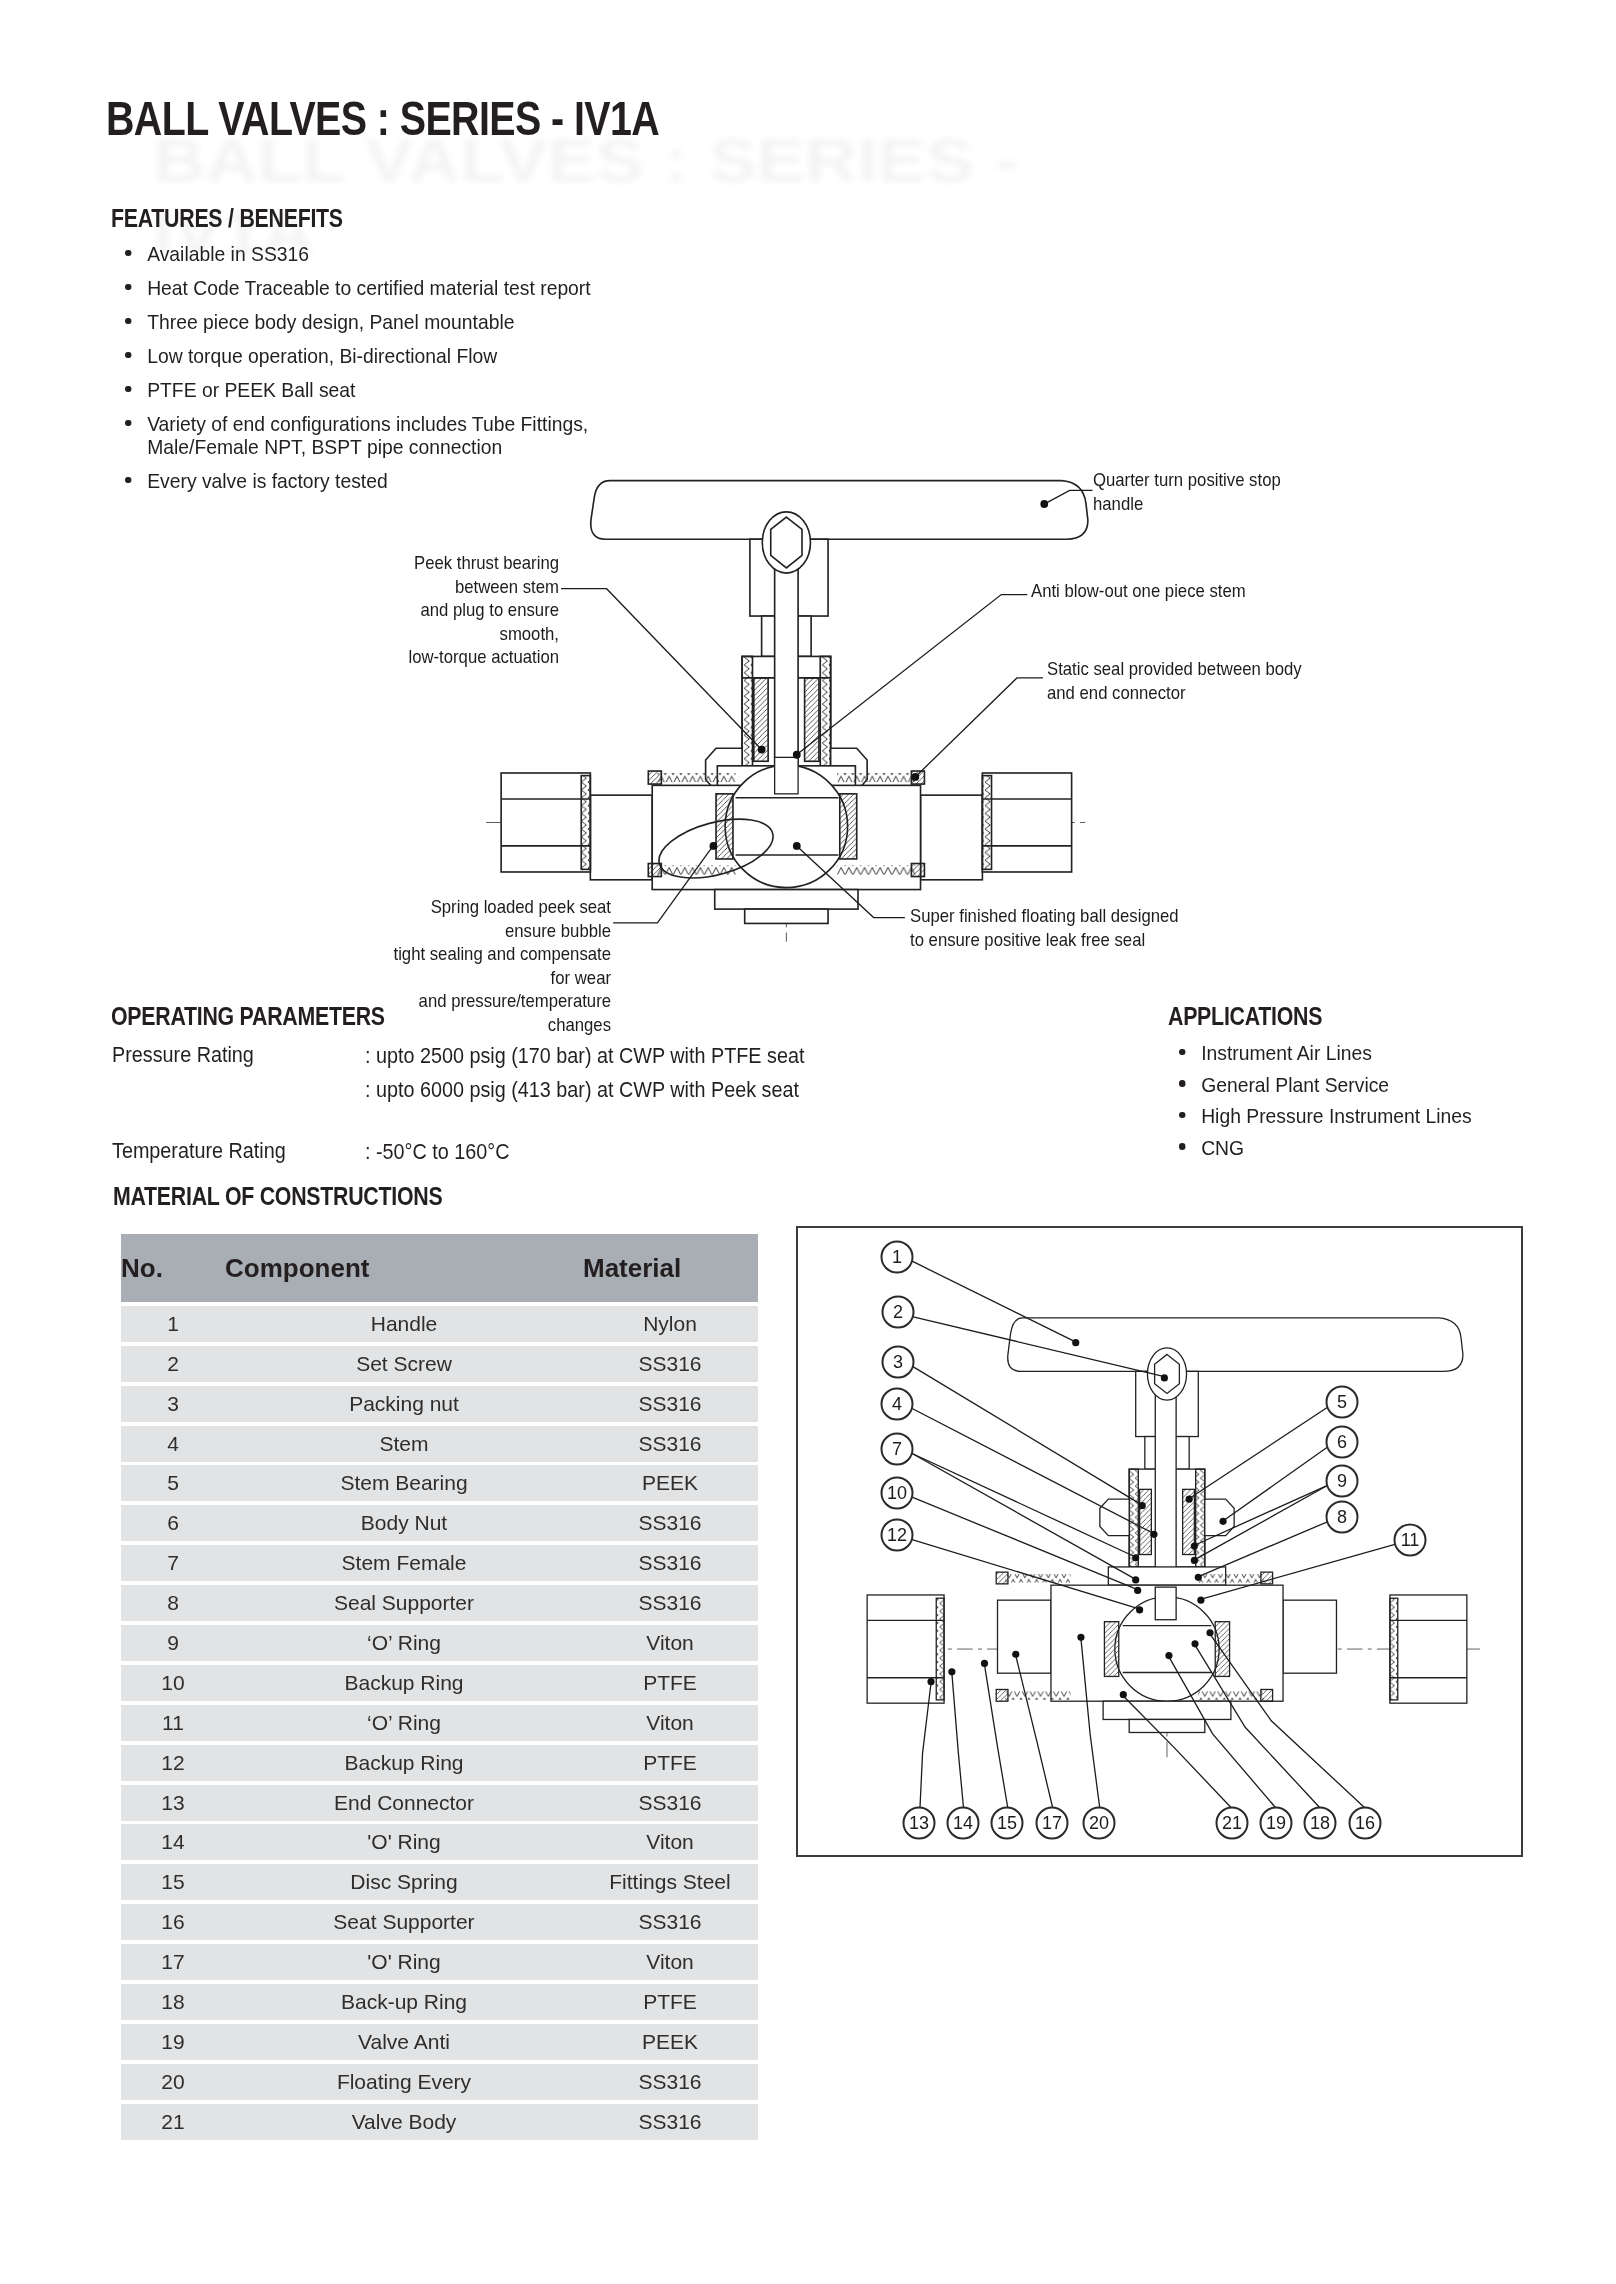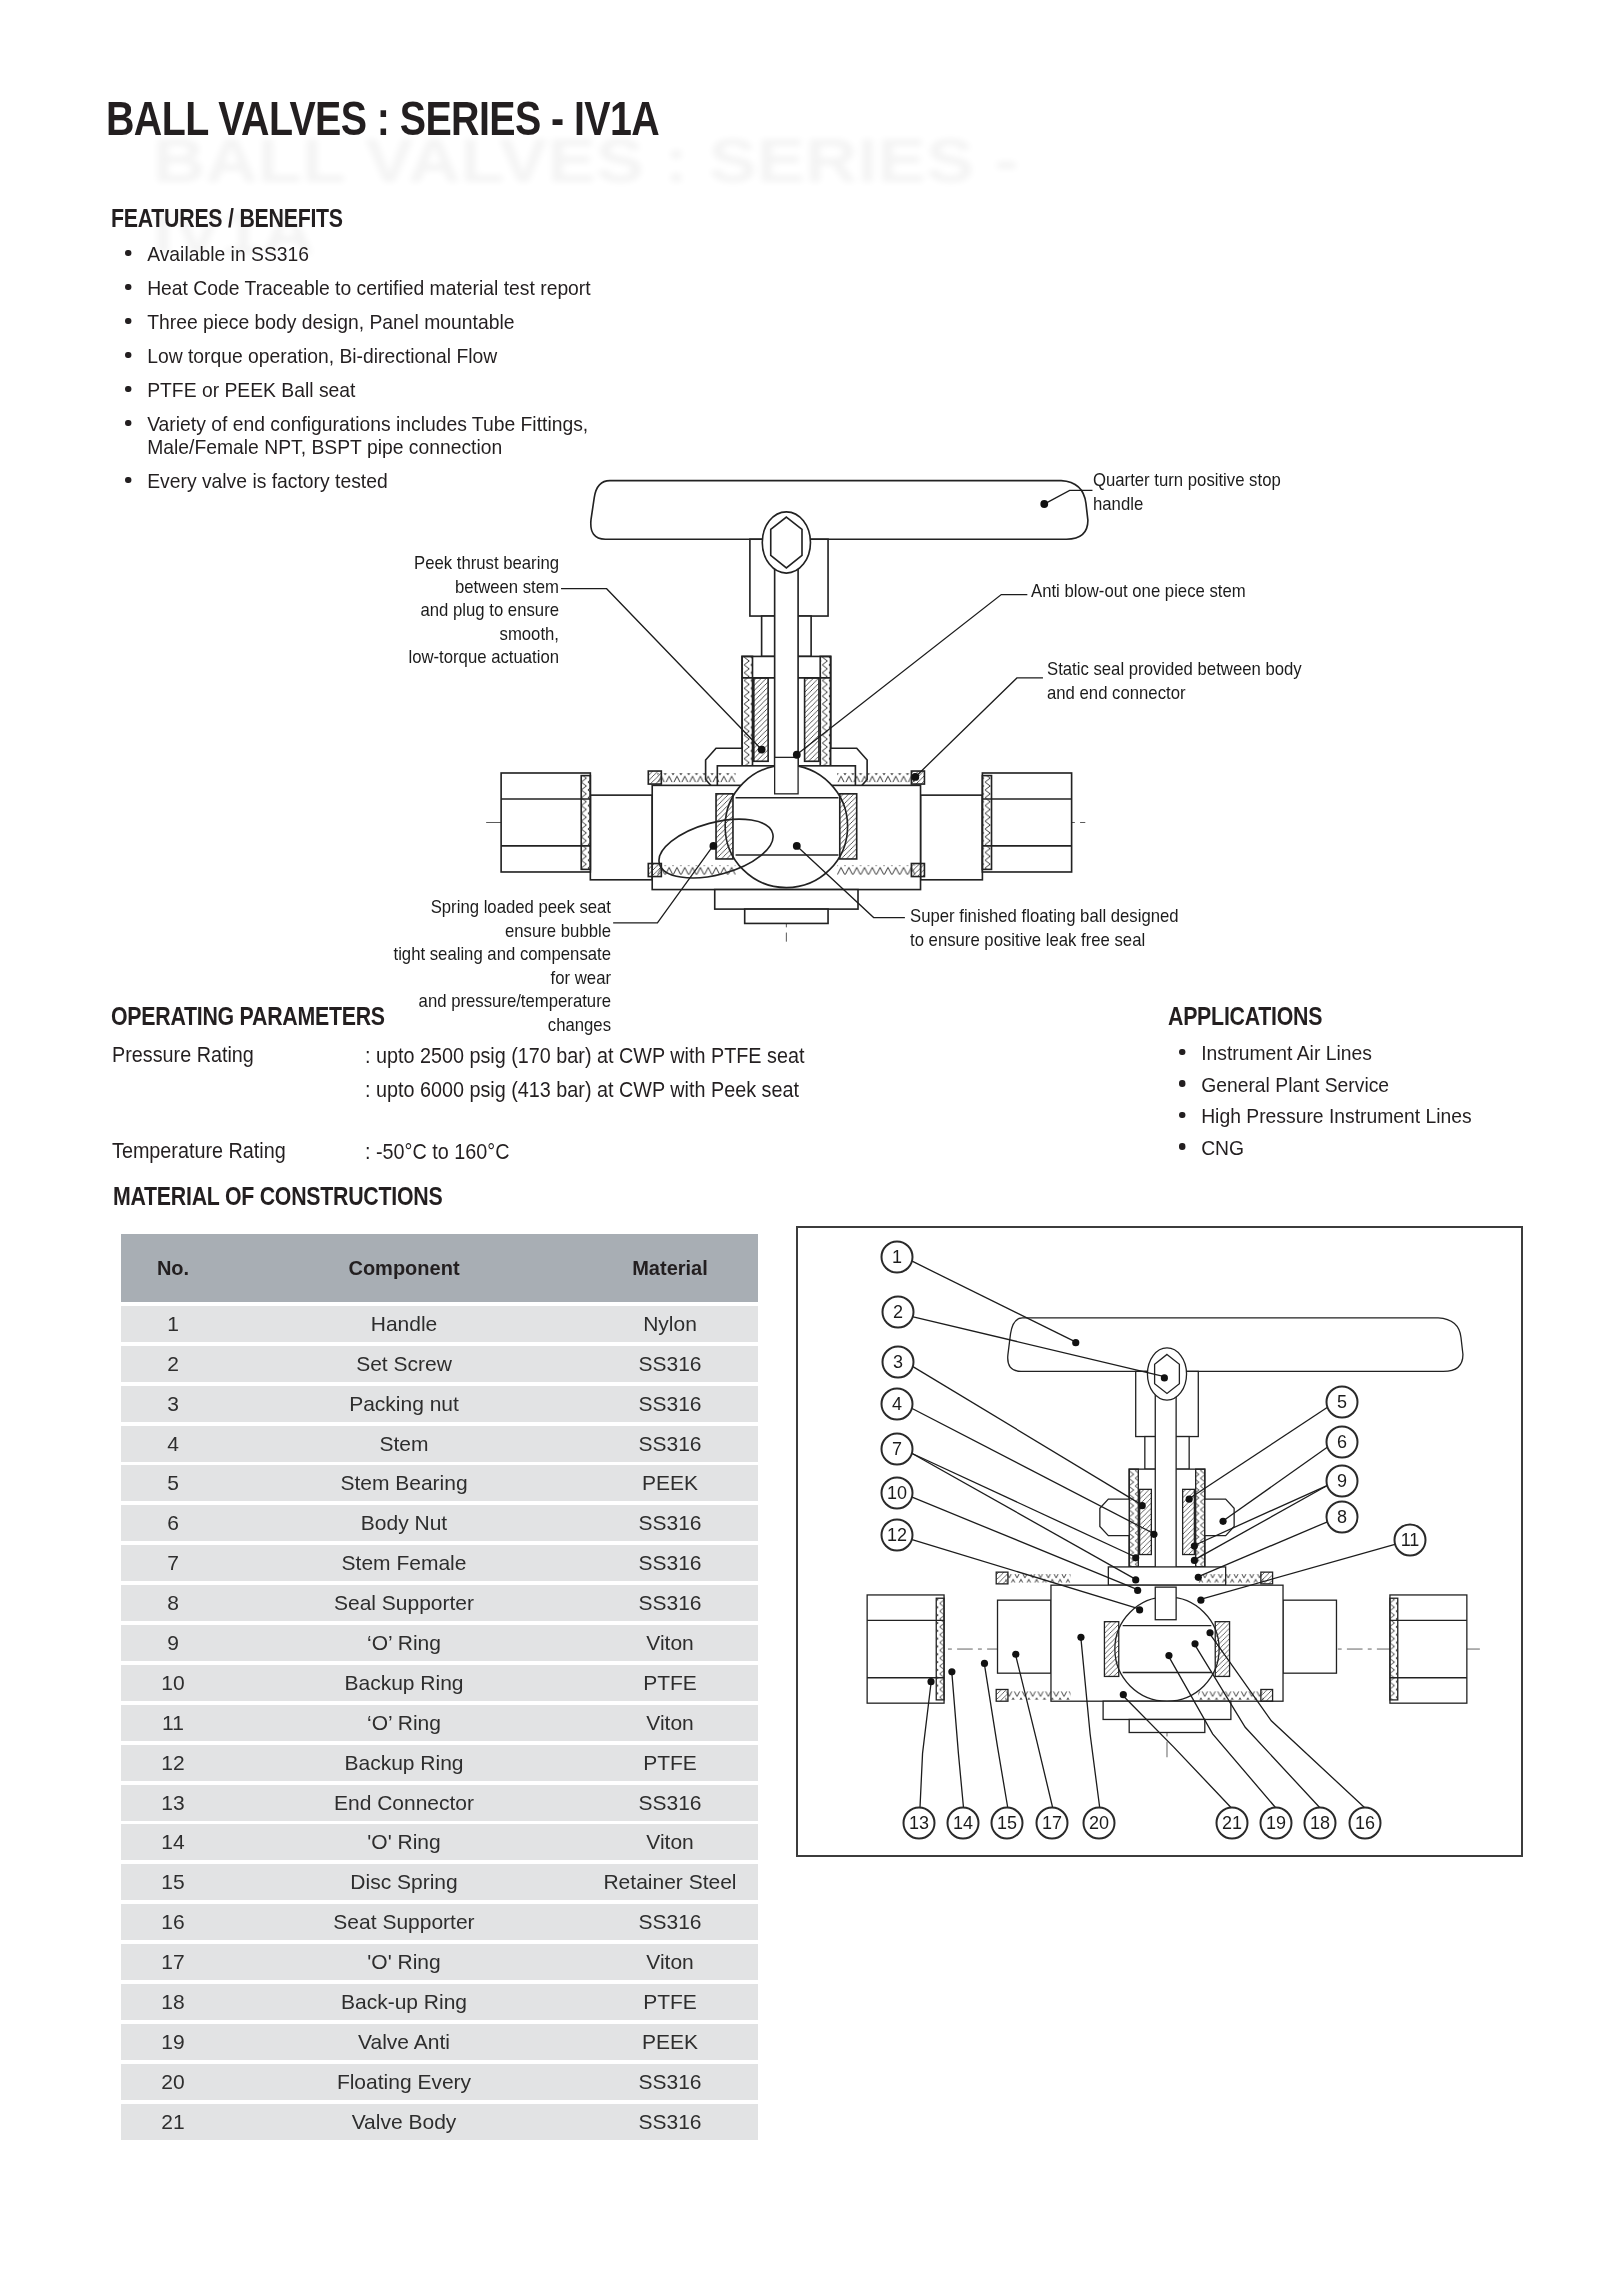--- a/index.html
+++ b/index.html
@@ -19,21 +19,21 @@
   .blist li{display:flex;gap:17.6px;font-size:21px;line-height:23px;margin-bottom:11px;}
   .blist .dot{flex:none;width:6.5px;height:6.5px;border-radius:50%;background:#231f20;margin-top:7.8px;}
   .alist li{margin-bottom:8.5px;}
   .oplabel{font-size:21.5px;}
   .opvalue{font-size:21.5px;line-height:34px;}
   .callout{font-size:19px;line-height:23.5px;color:#1c1c1c;}
   .callout.r{text-align:right;}
   
   .mtable{left:121px;top:1234px;width:637px;}
   .mt-header{display:flex;height:68px;background:#a8aeb4;align-items:center;}
-  .mt-header div{font-weight:bold;font-size:20px;text-align:center;}
+  .mt-header div{font-weight:bold;font-size:26px;text-align:left;}
   .mt-row{display:flex;height:36px;margin-top:3.9px;background:#e2e3e4;align-items:center;}
   .mt-row div{font-size:21px;color:#2e2e2e;text-align:center;}
   .c-no{width:104px;}
   .c-comp{width:358px;}
   .c-mat{width:174px;}
   
   .dbox{left:796px;top:1226px;width:723px;height:627px;border:2px solid #3c3c3c;}
   .cnum{position:absolute;width:29px;height:29px;border:2px solid #2a2a2a;border-radius:50%;
         background:#fff;display:flex;align-items:center;justify-content:center;
         font-size:18px;color:#1c1c1c;transform:translate(-50%,-50%);z-index:5;}
@@ -311,21 +311,21 @@
 
         <div class="mt-row">
           <div class="c-no">14</div>
           <div class="c-comp">'O' Ring</div>
           <div class="c-mat">Viton</div>
         </div>
 
         <div class="mt-row">
           <div class="c-no">15</div>
           <div class="c-comp">Disc Spring</div>
-          <div class="c-mat">Retainer Steel</div>
+          <div class="c-mat">Fittings Steel</div>
         </div>
 
         <div class="mt-row">
           <div class="c-no">16</div>
           <div class="c-comp">Seat Supporter</div>
           <div class="c-mat">SS316</div>
         </div>
 
         <div class="mt-row">
           <div class="c-no">17</div>

